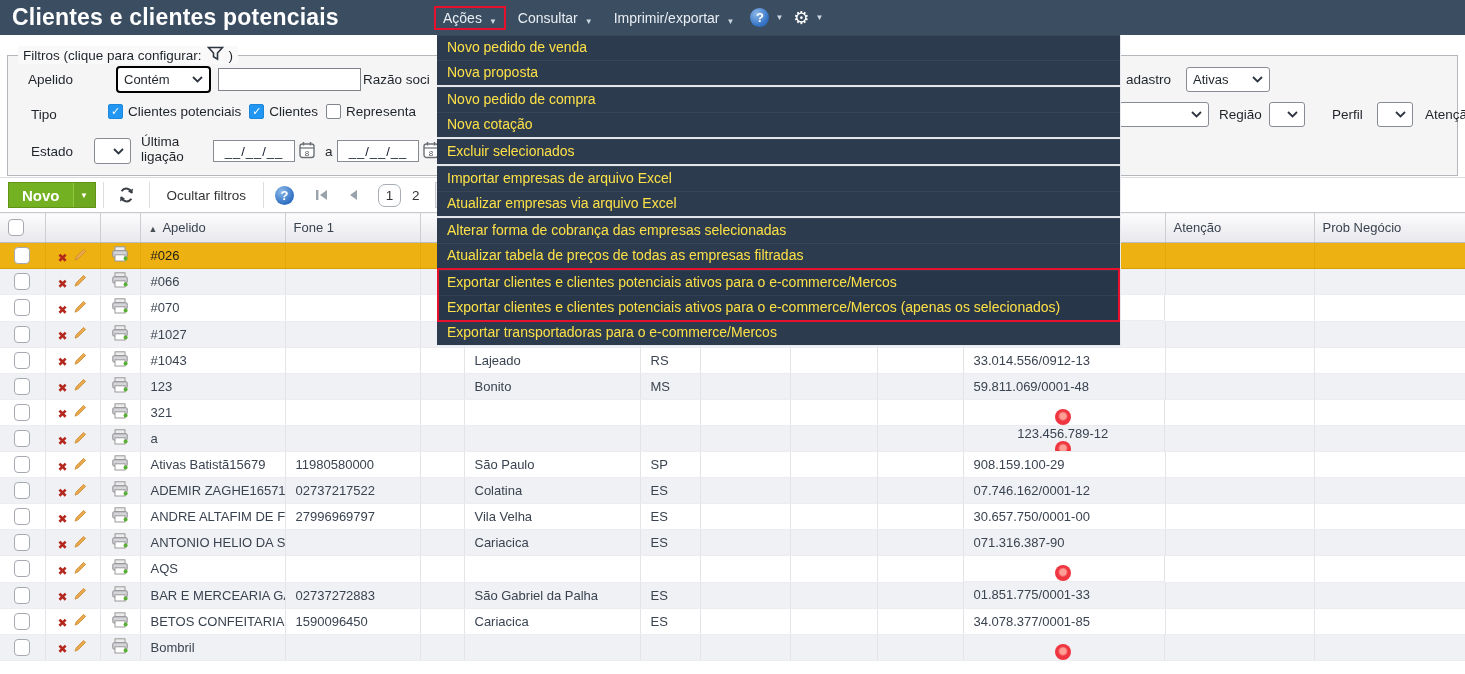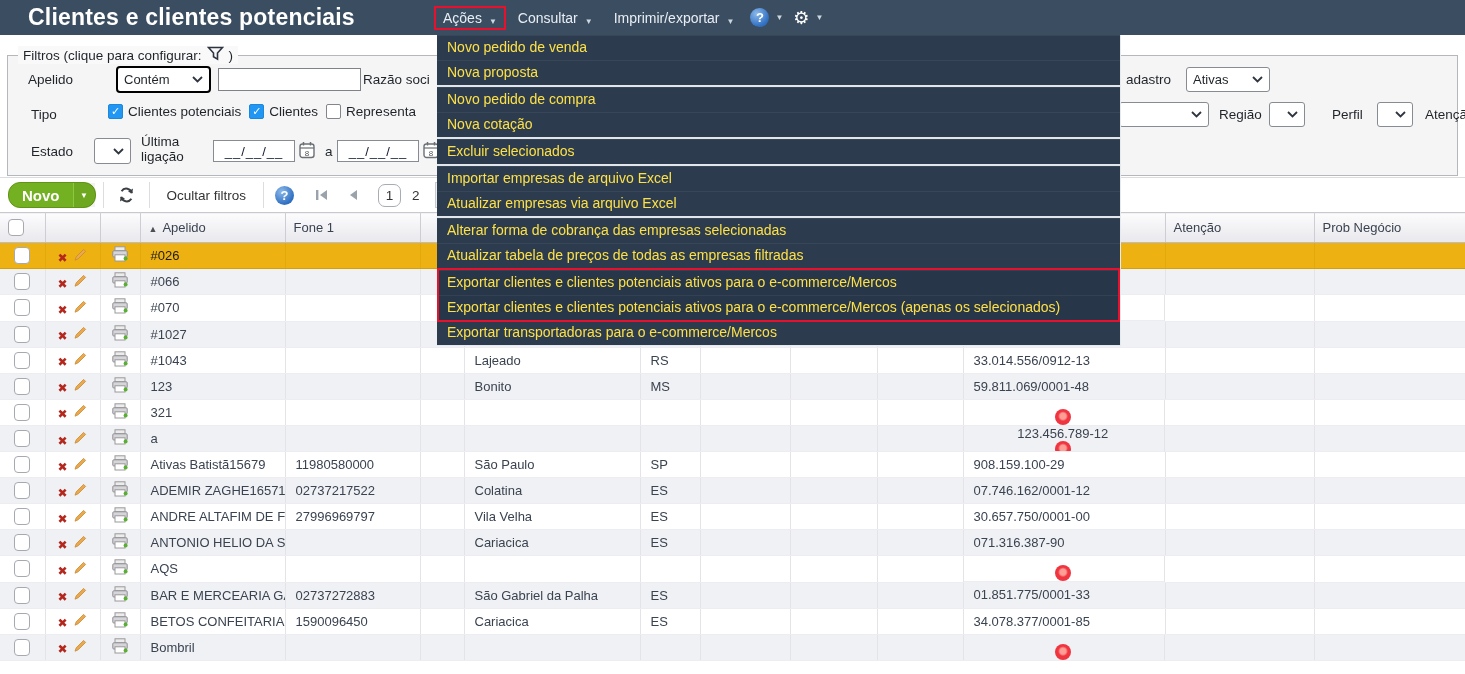--- a/index.html
+++ b/index.html
@@ -7,21 +7,21 @@
     --green:#74b122; --cb-blue:#2196f3; --dot:#ef3540;
   }
   *{margin:0;padding:0;box-sizing:border-box;}
   html,body{background:#fff;}
   body{font-family:"Liberation Sans","DejaVu Sans",sans-serif;}
   .screen{position:relative;width:1465px;height:674px;overflow:hidden;background:#fff;}
 
   
   .topbar{position:absolute;left:0;top:0;width:1465px;height:35px;background:var(--topbar);
           display:flex;align-items:center;color:#fff;}
-  .app-title{width:423px;flex-shrink:0;font-size:23px;font-weight:bold;padding-left:28px;
+  .app-title{width:423px;flex-shrink:0;font-size:23px;font-weight:bold;padding-left:12px;
              white-space:nowrap;letter-spacing:.2px;}
   .menubar{display:flex;align-items:center;padding-left:11px;font-size:14px;color:#e9eef4;}
   .mb-item{display:flex;align-items:flex-end;gap:7px;padding:4px 9px;margin-right:3px;white-space:nowrap;}
   .mb-item.hl{border:2px solid var(--red);padding:2px 7px;}
   .caret{font-size:8px;color:#ccd7e0;line-height:1;}
   .help-badge{width:19px;height:19px;border-radius:50%;flex-shrink:0;
       background:radial-gradient(circle at 35% 30%,#8cb9e9,#2f6fc2 70%);
       color:#fff;font-size:13px;font-weight:bold;display:flex;align-items:center;justify-content:center;
       margin:0 6px 0 4px;}
   .gear{font-size:18px;color:#fff;margin:0 6px 0 10px;line-height:1;}
@@ -46,21 +46,21 @@
   .date-box{position:absolute;width:82px;height:22px;border:1px solid #878c92;background:#fff;
             display:flex;align-items:center;justify-content:center;font-size:13px;color:#0f172a;
             letter-spacing:1px;text-align:right;}
   .cal-ico{position:absolute;cursor:pointer;}
   .two-line{line-height:15px;}
 
   
   .toolbar{position:absolute;left:0;top:177px;width:1465px;height:35px;background:#fff;
            border-top:1px solid #dcdce0;display:flex;align-items:center;font-size:13.5px;color:#333;}
   .btn-novo{margin-left:8px;height:26px;background:var(--green);border:1px solid #619416;
-            border-radius:12px;color:#fff;font-weight:bold;font-size:15px;display:flex;align-items:center;cursor:pointer;}
+            border-radius:0;color:#fff;font-weight:bold;font-size:15px;display:flex;align-items:center;cursor:pointer;}
   .btn-novo .lbl{padding:0 13px;}
   .btn-novo .arrow{width:22px;align-self:stretch;border-left:1px solid #8cc93f;background:rgba(0,0,0,.05);
                    display:flex;align-items:center;justify-content:center;font-size:8px;color:#fff;}
   .tdiv{width:1px;height:26px;background:#dddde1;margin:0 7px;}
   .icon-btn{display:flex;align-items:center;justify-content:center;padding:0 6px;cursor:pointer;}
   .lbl-btn{padding:0 10px;cursor:pointer;white-space:nowrap;}
   .pag{display:flex;align-items:center;margin-left:6px;}
   .pag .nav{padding:0 9px;display:flex;align-items:center;}
   .page-cur{min-width:23px;height:23px;border:1px solid #a7adb3;border-radius:7px;background:#fff;
             display:flex;align-items:center;justify-content:center;margin-left:10px;}

